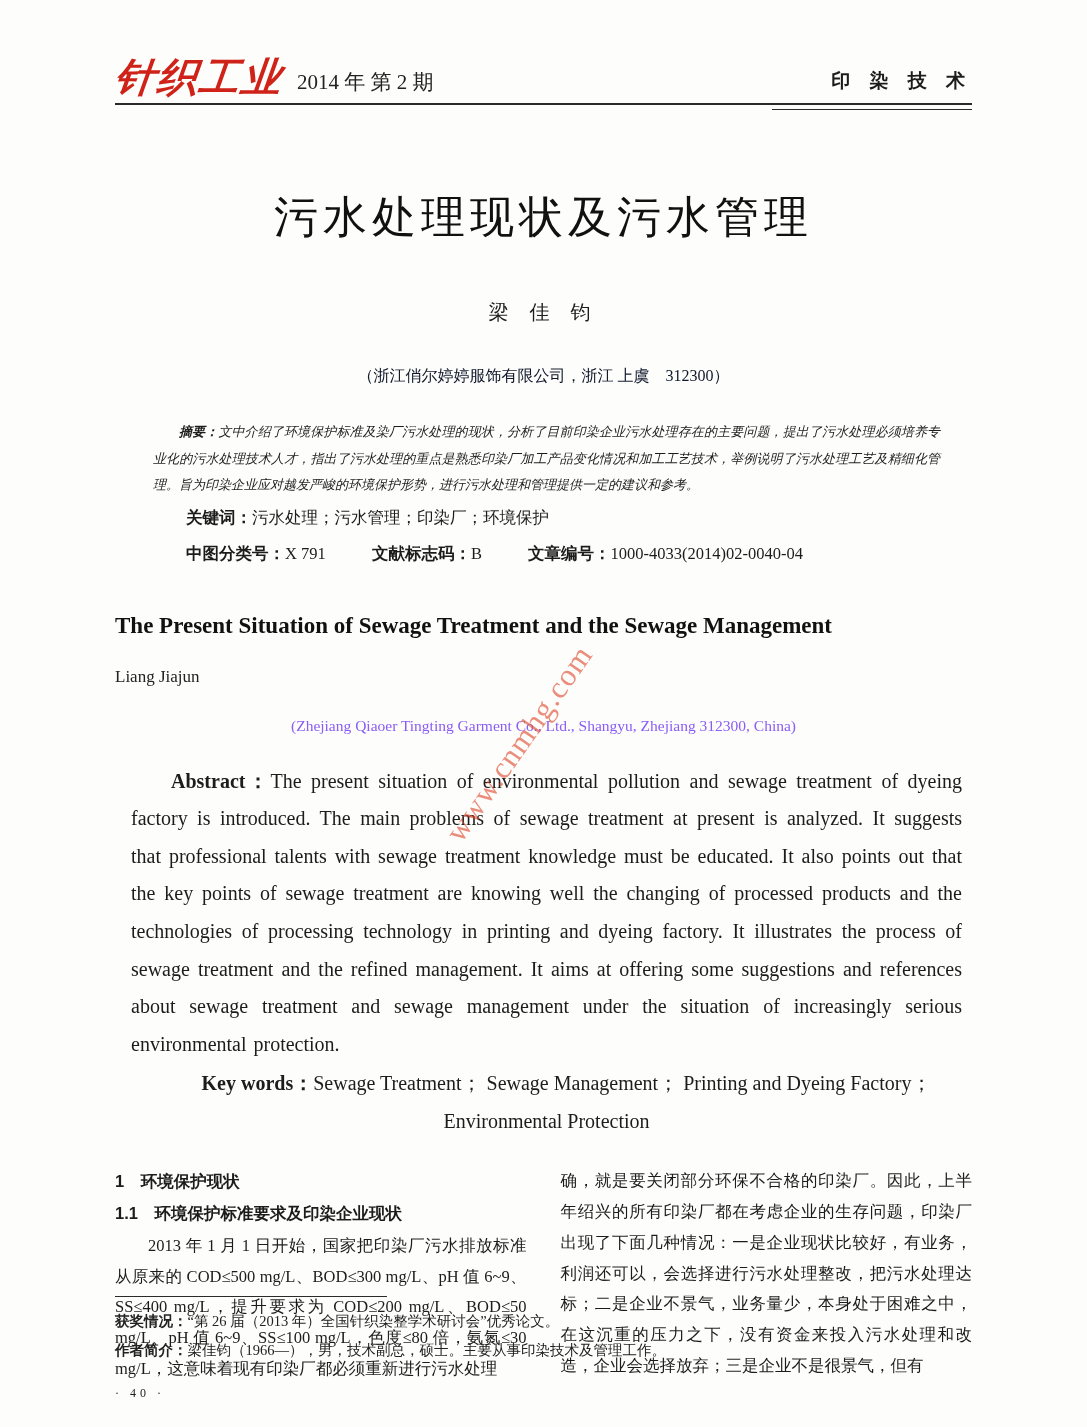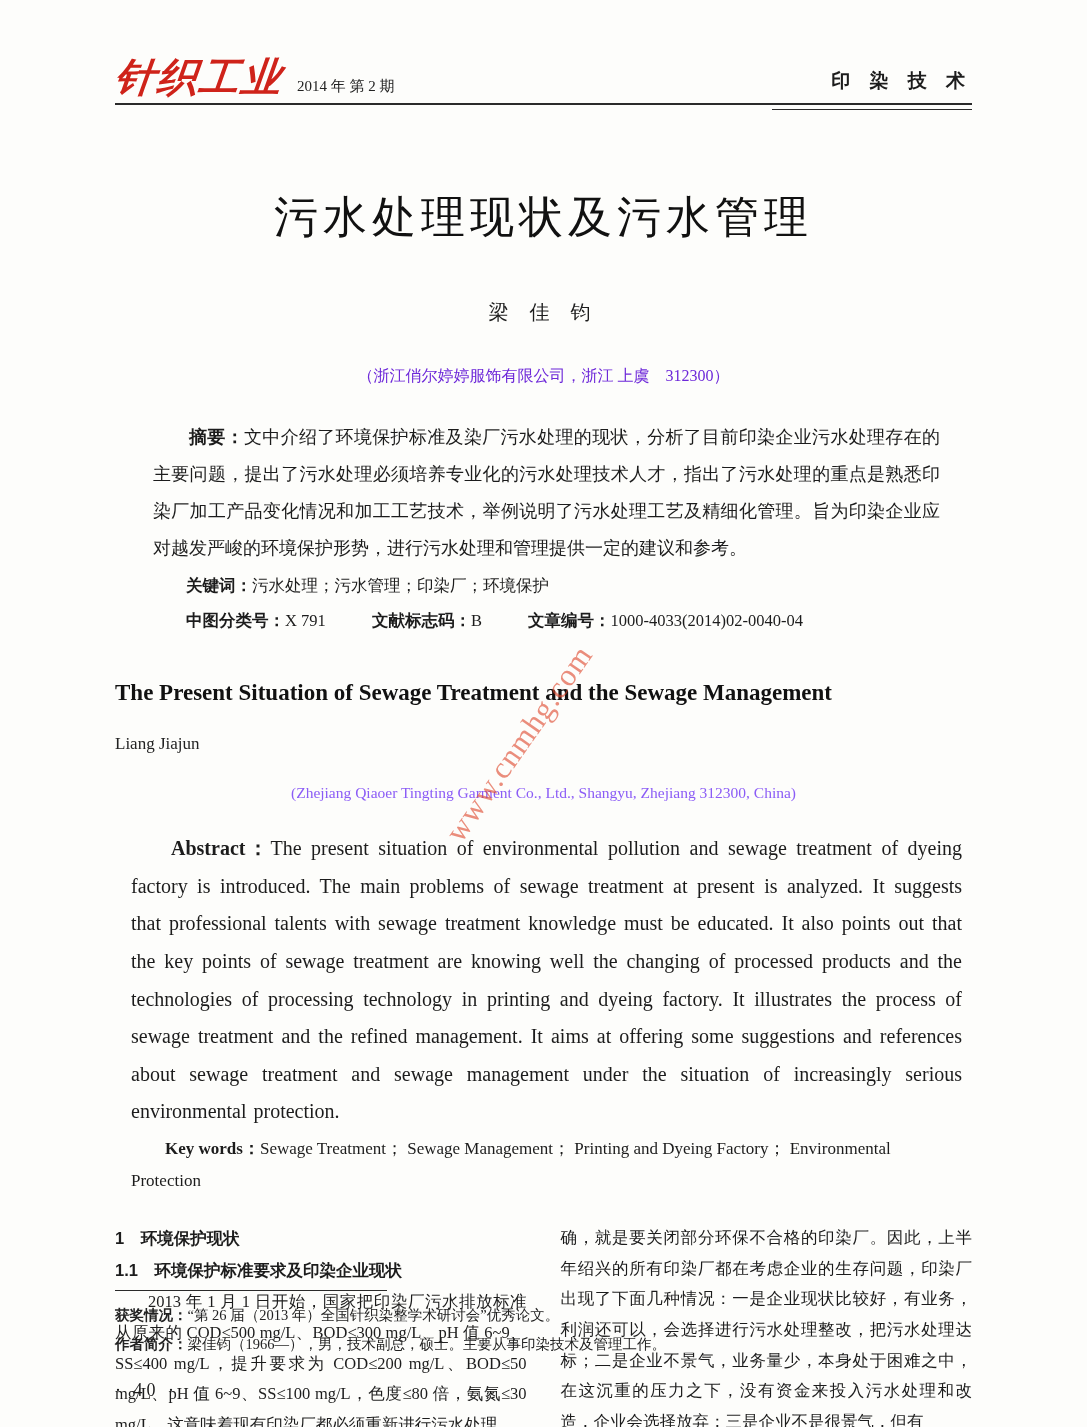--- a/index.html
+++ b/index.html
@@ -23,50 +23,51 @@
     color: #cf231a;
     font-size: 40px;
     font-weight: bold;
     font-style: italic;
     letter-spacing: 2px;
     line-height: 1;
     font-family: "Liberation Serif", serif;
     transform: skewX(-6deg);
     display: inline-block;
   }
-  .issue { font-size: 15px; margin-left: 14px; padding-bottom: 2px; color: #222; }
+  .issue { font-size: 21px; margin-left: 14px; padding-bottom: 2px; color: #222; }
   .section {
     font-size: 19px;
     font-weight: bold;
     letter-spacing: 7px;
     padding-bottom: 4px;
     font-family: "Liberation Sans", sans-serif;
   }
   .rule-main { border-top: 2px solid #2a2a2a; margin-top: 5px; }
   .rule-right { width: 200px; border-top: 1.5px solid #2a2a2a; margin-left: auto; margin-top: 4px; }
 
   
   .title-cn {
     text-align: center;
     font-size: 44px;
     font-weight: normal;
     letter-spacing: 5px;
     margin-top: 78px;
     color: #111;
   }
   .author-cn { text-align: center; font-size: 20px; letter-spacing: 8px; margin-top: 52px; }
-  .affil-cn { text-align: center; font-size: 16px; margin-top: 40px; color: #6d28d9; }
+  .affil-cn { text-align: center; font-size: 16px; margin-top: 40px; color: #0f172a; }
 
   
   .abstract-cn {
     margin: 32px 32px 0 38px;
-    font-size: 18px;
+    font-size: 13px;
     line-height: 2.05;
     text-align: justify;
     text-indent: 2em;
+    font-style: italic;
   }
   .keywords-cn, .meta-line {
     margin: 2px 32px 0 38px;
     font-size: 16.5px;
     line-height: 2.05;
     text-indent: 2em;
   }
   .abstract-cn b, .keywords-cn b, .meta-line b, .fn b {
     font-family: "Liberation Sans", sans-serif;
     font-weight: bold;
@@ -87,23 +88,24 @@
   .abstract-en {
     margin: 28px 10px 0 16px;
     font-size: 20px;
     line-height: 1.88;
     text-align: justify;
     text-indent: 2em;
     word-spacing: 2px;
   }
   .keywords-en {
     margin: 2px 10px 0 16px;
-    font-size: 17px;
+    font-size: 20px;
     line-height: 1.88;
     text-indent: 2em;
+    text-align: center;
   }
 
   
   .columns { display: flex; gap: 34px; margin-top: 26px; height: 322px; overflow: hidden; }
   .col { flex: 1; font-size: 16.5px; line-height: 1.86; text-align: justify; }
   .col h3 {
     font-size: 16.5px; font-weight: bold;
     font-family: "Liberation Sans", sans-serif;
     margin-bottom: 2px;
   }
@@ -112,21 +114,21 @@
     font-family: "Liberation Sans", sans-serif;
     margin-bottom: 2px; line-height: 1.8;
   }
   .col p.indent { text-indent: 2em; }
   .col p { text-indent: 0; }
 
   
   .footnote-area { position: absolute; left: 115px; right: 115px; bottom: 26px; }
   .footnote-rule { width: 272px; border-top: 1.5px solid #2a2a2a; margin-bottom: 10px; }
   .fn { font-size: 14.5px; line-height: 1.95; color: #222; }
-  .page-number { font-size: 18px; margin-top: 22px; letter-spacing: 4px; }
+  .page-number { font-size: 12px; margin-top: 22px; letter-spacing: 4px; }
 
   
   .watermark {
     position: absolute;
     left: 438px;
     top: 828px;
     transform: rotate(-55deg);
     transform-origin: 0 0;
     font-size: 31px;
     letter-spacing: 1px;

